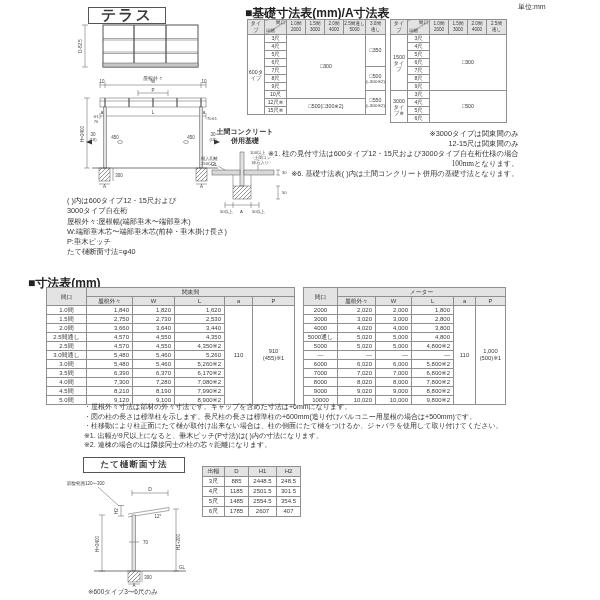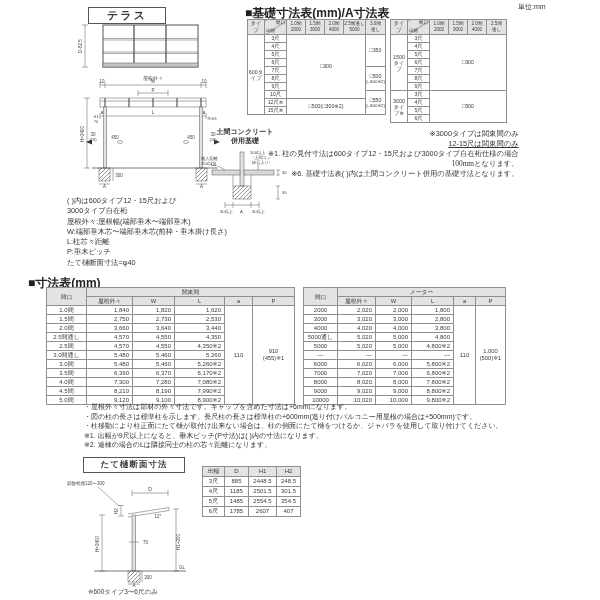--- a/index.html
+++ b/index.html
@@ -26,31 +26,31 @@
   .diag .db{position:absolute;bottom:0;left:1px;font-size:4.6px;line-height:6px;}
   .dtable td{font-size:6px;height:8px;line-height:8px;}
   .dtable .num{text-align:right;padding-right:3px;}
   .dtable .hd{font-size:5.8px;}
   .pcell div{line-height:7px;font-size:5.8px;}
   .ctable td{font-size:6px;height:9px;line-height:9px;}
   .notes div{white-space:nowrap;}
   .ln{font-size:7.3px;line-height:10.3px;color:#333;}
   .rn{font-size:7.3px;line-height:10px;color:#333;}
   .dn{font-size:7px;line-height:9.6px;color:#333;}
-  .ind1{padding-left:8px;text-decoration:underline;} .ind2{padding-left:22px;font-family:Liberation Serif, serif;}
+  .ind1{padding-left:8px;} .ind2{padding-left:22px;font-family:Liberation Serif, serif;}
   svg text{font-family:"Liberation Sans","DejaVu Sans",sans-serif;fill:#444;}
 </style>
 </head>
 <body>
 
 <div class="page">
 
   <div class="abs unit" style="left:518px;top:2px;">単位:mm</div>
 
-  <div class="abs box-title" style="left:88px;top:7px;width:76px;height:15px;font-size:11px;">テラス</div>
+  <div class="abs box-title" style="left:88px;top:7px;width:76px;height:15px;font-size:15px;">テラス</div>
 
   <svg class="abs" style="left:78px;top:22px;" width="125" height="50" viewBox="0 0 125 50">
     <g stroke="#555" stroke-width="0.5" fill="none">
       <line x1="7" y1="3" x2="7" y2="45"></line>
         <line x1="4" y1="3" x2="10" y2="3"></line>
         <line x1="4" y1="45" x2="10" y2="45"></line>
       <rect x="25" y="3" width="95" height="42" stroke-width="1"></rect>
       <line x1="56" y1="3" x2="56" y2="45" stroke-width="1.3"></line>
       <line x1="88" y1="3" x2="88" y2="45" stroke-width="1.3"></line>
       <line x1="25" y1="16.5" x2="120" y2="16.5"></line>
@@ -176,21 +176,20 @@
       <text x="82" y="28">30</text>
       <text x="82" y="48">50</text>
     </g>
   </svg>
 
   <div class="abs notes" style="left:67px;top:196px;">
     <div class="ln">( )内は600タイプ12・15尺および</div>
     <div class="ln">3000タイプ自在桁</div>
     <div class="ln">屋根外々:屋根幅(端部垂木〜端部垂木)</div>
     <div class="ln">W:端部垂木芯〜端部垂木芯(前枠・垂木掛け長さ)</div>
-    <div class="ln">L:柱芯々距離</div>
     <div class="ln">P:垂木ピッチ</div>
     <div class="ln">たて樋断面寸法=φ40</div>
   </div>
 
   <div class="abs sec-title" style="left:245px;top:5px;">■基礎寸法表(mm)/A寸法表</div>
 
   <table class="abs ftable" style="left:247px;top:19px;width:138px;">
     <colgroup>
         <col style="width:17px">
         <col style="width:22px">

